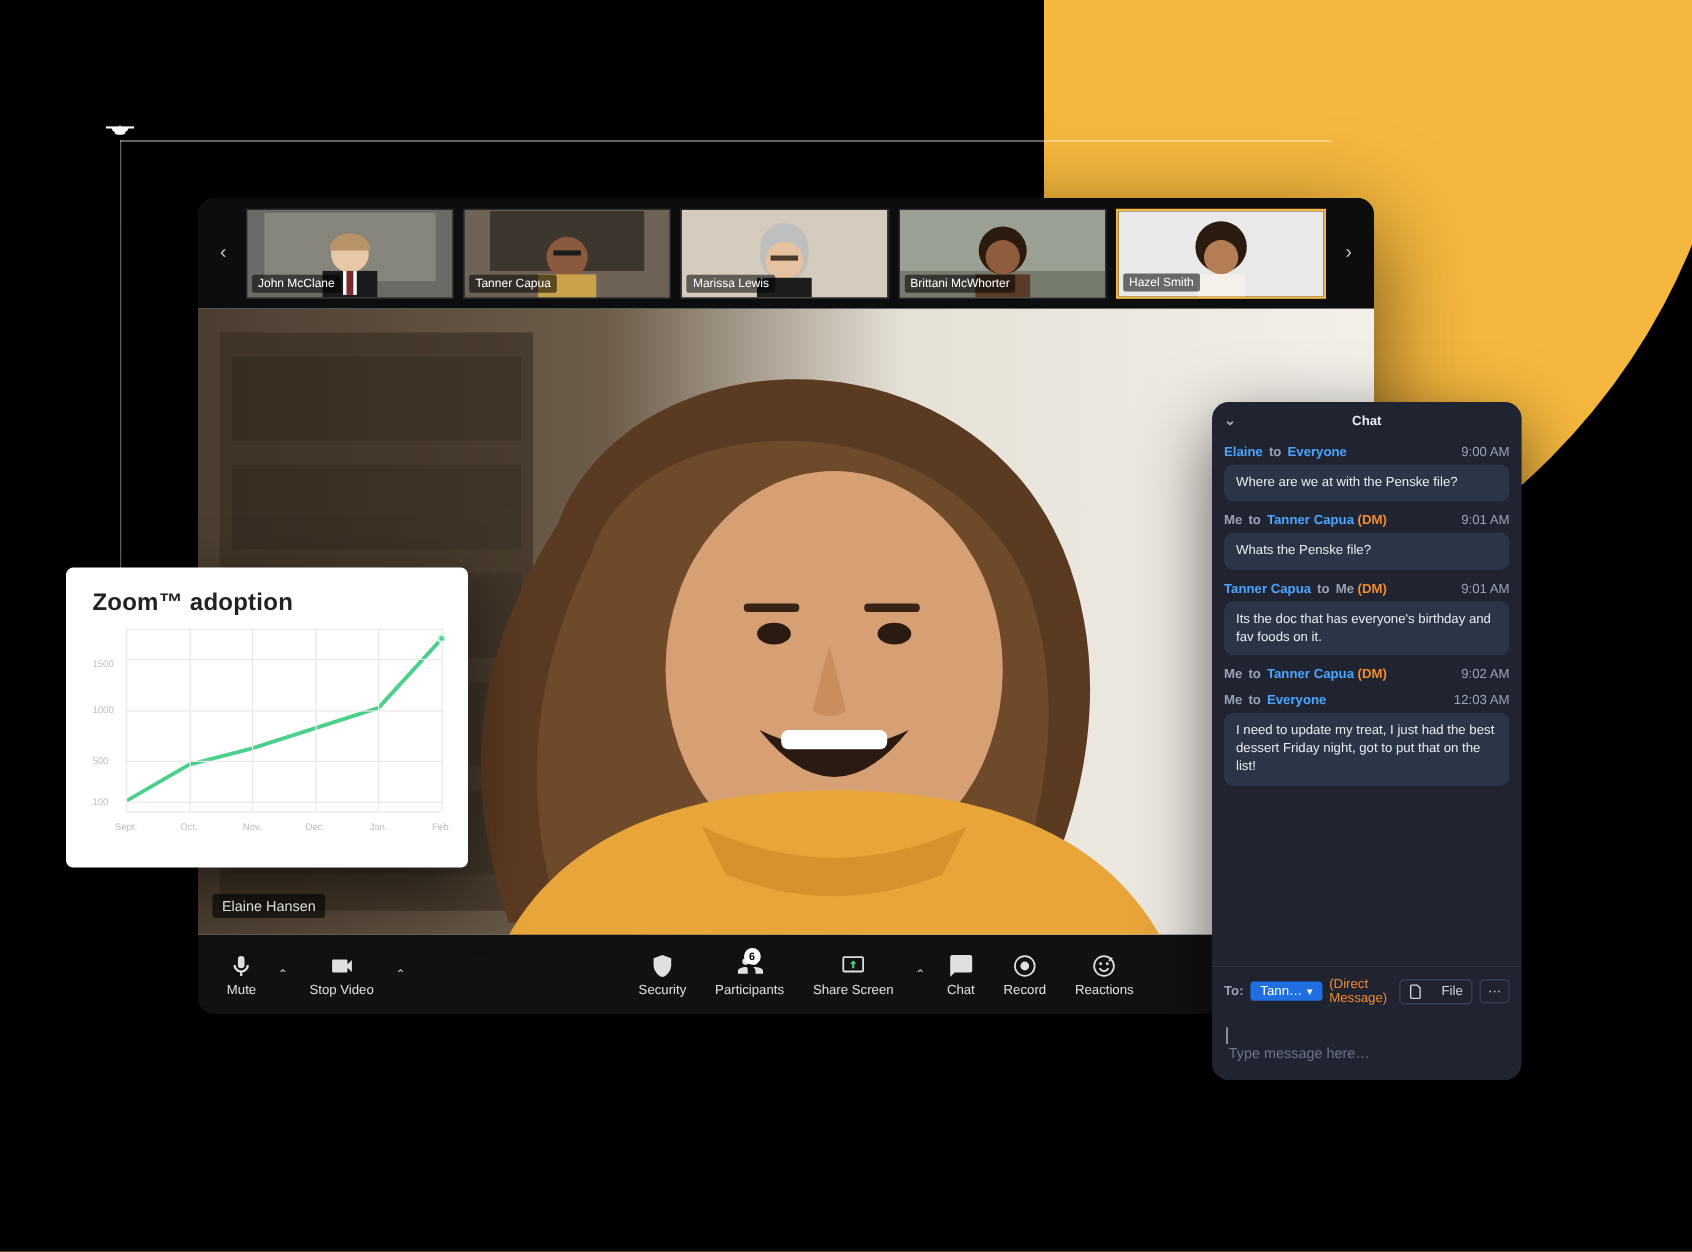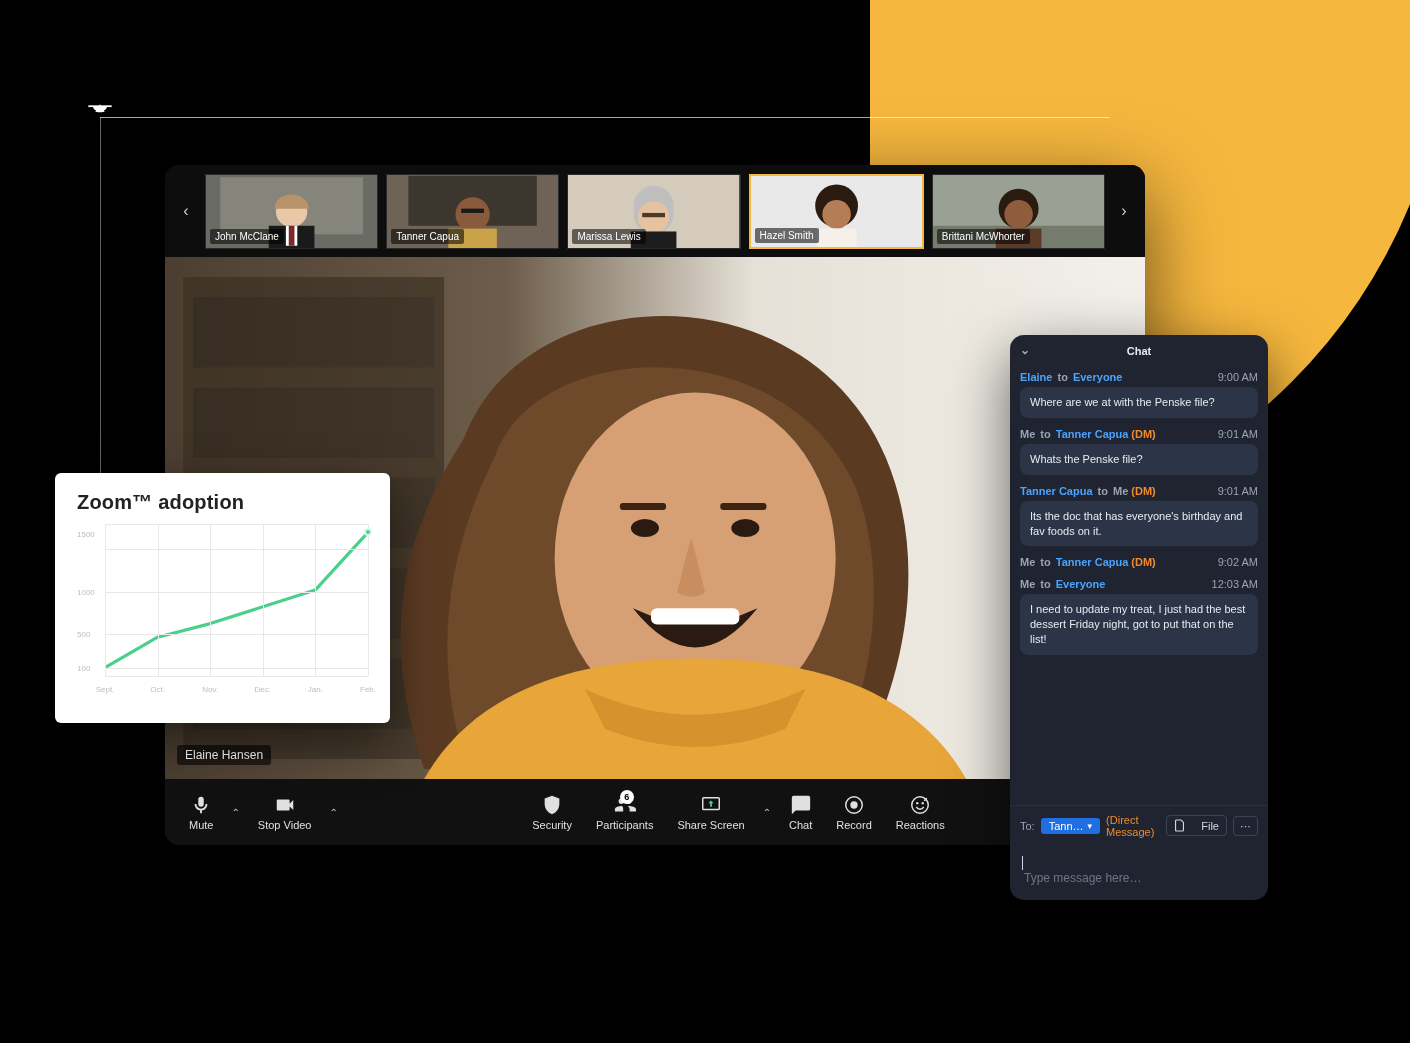--- a/index.html
+++ b/index.html
@@ -166,21 +166,21 @@
 .msg .meta .time { color:var(--chat-dim); }
 .bubble {
   background:var(--chat-bubble);
   border-radius:8px; padding:8px 10px;
   line-height:1.35;
 }
 .chat-to {
   border-top:1px solid rgba(255,255,255,.06);
   padding:8px 10px; display:flex; align-items:center; gap:6px;
 }
-.chat-to .tolbl { color:var(--chat-dim); }
+.chat-to .tolbl { color:var(--chat-dim);font-weight:bold; }
 .pill {
   background:#1f6fe0; color:#fff; padding:2px 8px; border-radius:3px;
   display:inline-flex; align-items:center; gap:4px; cursor:pointer;
 }
 .pill::after { content:"▾"; font-size:9px; }
 .dm-note { color:var(--orange); }
 .filebtn {
   margin-left:auto; border:1px solid #3a4458; padding:3px 7px; border-radius:4px;
   display:flex; align-items:center; gap:16px; cursor:pointer; color:#cfd6e4;
 }
@@ -280,42 +280,42 @@
             <rect width="120" height="60" fill="#d5cbbc"></rect>
             <circle cx="60" cy="34" r="12" fill="#e6c2a0"></circle>
             <path d="M46 26a14 14 0 0 1 28 0v6a14 14 0 0 1-28 0z" fill="#bfbfbf"></path>
             <circle cx="60" cy="34" r="11" fill="#e6c2a0"></circle>
             <rect x="52" y="31" width="16" height="3" fill="#4a3a2a"></rect>
             <rect x="44" y="44" width="32" height="16" fill="#1d1d1d"></rect>
           </svg>
       </div>
       <span class="lbl">Marissa Lewis</span>
     </div>
-    <div class="thumb active">
-      <div class="face">
-        <svg viewBox="0 0 120 60" preserveAspectRatio="xMidYMid slice">
-            <rect width="120" height="60" fill="#e9e9e9"></rect>
-            <circle cx="60" cy="26" r="15" fill="#2a1a10"></circle>
-            <circle cx="60" cy="32" r="10" fill="#b57d56"></circle>
-            <rect x="46" y="42" width="28" height="18" fill="#f5f1ea"></rect>
-          </svg>
-      </div>
-      <span class="lbl">Hazel Smith</span>
-    </div>
     <div class="thumb">
       <div class="face">
         <svg viewBox="0 0 120 60" preserveAspectRatio="xMidYMid slice">
             <rect width="120" height="60" fill="#9aa094"></rect>
             <rect x="0" y="40" width="120" height="20" fill="#767c6d"></rect>
             <circle cx="60" cy="28" r="14" fill="#2a1a10"></circle>
             <circle cx="60" cy="32" r="10" fill="#8f5d3d"></circle>
             <rect x="44" y="42" width="32" height="18" fill="#5a3b28"></rect>
           </svg>
       </div>
       <span class="lbl">Brittani McWhorter</span>
+    </div>
+    <div class="thumb active">
+      <div class="face">
+        <svg viewBox="0 0 120 60" preserveAspectRatio="xMidYMid slice">
+            <rect width="120" height="60" fill="#e9e9e9"></rect>
+            <circle cx="60" cy="26" r="15" fill="#2a1a10"></circle>
+            <circle cx="60" cy="32" r="10" fill="#b57d56"></circle>
+            <rect x="46" y="42" width="28" height="18" fill="#f5f1ea"></rect>
+          </svg>
+      </div>
+      <span class="lbl">Hazel Smith</span>
     </div>
 
     <div class="chev">›</div>
   </div>
 
   <div class="main-video">
     <svg viewBox="0 0 980 520" preserveAspectRatio="xMidYMid slice">
       <defs>
         <linearGradient id="bg" x1="0" x2="1" y1="0" y2="0">
           <stop offset="0" stop-color="#4b3e31"></stop>
@@ -514,21 +514,21 @@
     <svg class="linepath" id="linepath" viewBox="0 0 263 152" width="263" height="152">
         <path d="M 0.0 143.6 L 52.6 113.2 L 105.2 99.6 L 157.8 82.8 L 210.4 65.9 L 263.0 8.4" fill="none" stroke="#4bd08b" stroke-width="3.2" stroke-linecap="round" stroke-linejoin="round"></path>
       </svg>
   <div class="grid-h" style="top: 143.556px;"></div>
       <div class="ylab" style="top: 143.556px;">100</div>
       <div class="grid-h" style="top: 109.778px;"></div>
       <div class="ylab" style="top: 109.778px;">500</div>
       <div class="grid-h" style="top: 67.5556px;"></div>
       <div class="ylab" style="top: 67.5556px;">1000</div>
       <div class="grid-h" style="top: 25.3333px;"></div>
-      <div class="ylab" style="top: 10px;">1500</div>
+      <div class="ylab" style="top: 29px;">1500</div>
       <div class="grid-h" style="top: 0px;"></div>
       <div class="grid-h" style="top: 152px;"></div>
       <div class="grid-v" style="left: 28px;"></div>
       <div class="xlab" style="left: 28px;">Sept.</div>
       <div class="grid-v" style="left: 80.6px;"></div>
       <div class="xlab" style="left: 80.6px;">Oct.</div>
       <div class="grid-v" style="left: 133.2px;"></div>
       <div class="xlab" style="left: 133.2px;">Nov.</div>
       <div class="grid-v" style="left: 185.8px;"></div>
       <div class="xlab" style="left: 185.8px;">Dec.</div>

